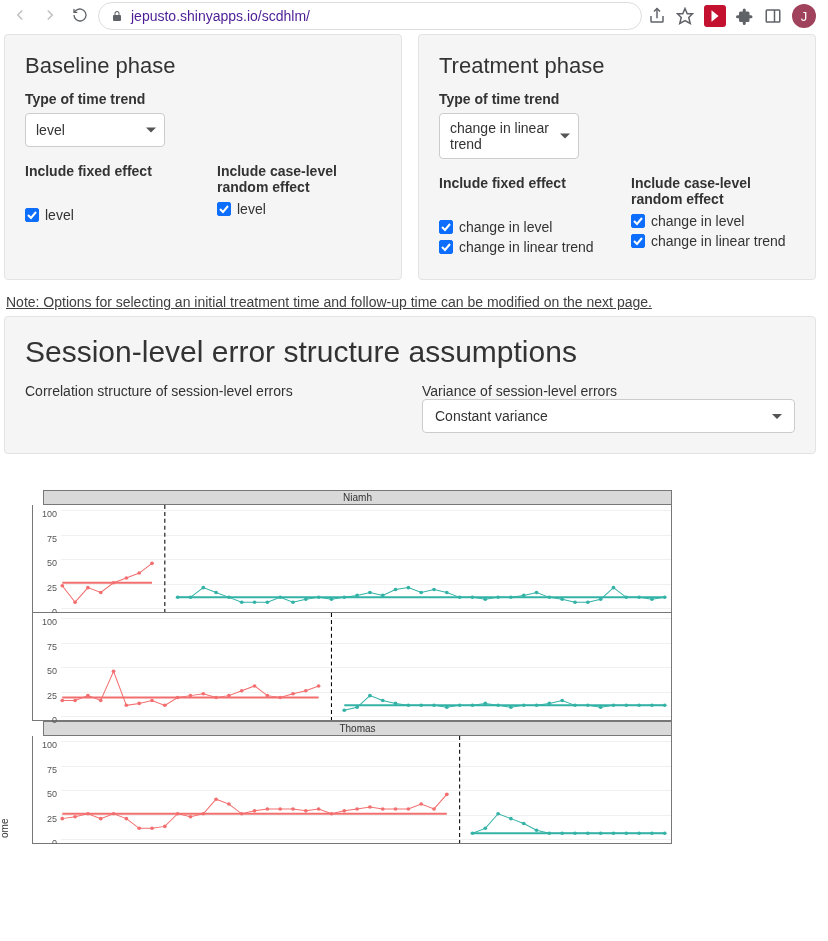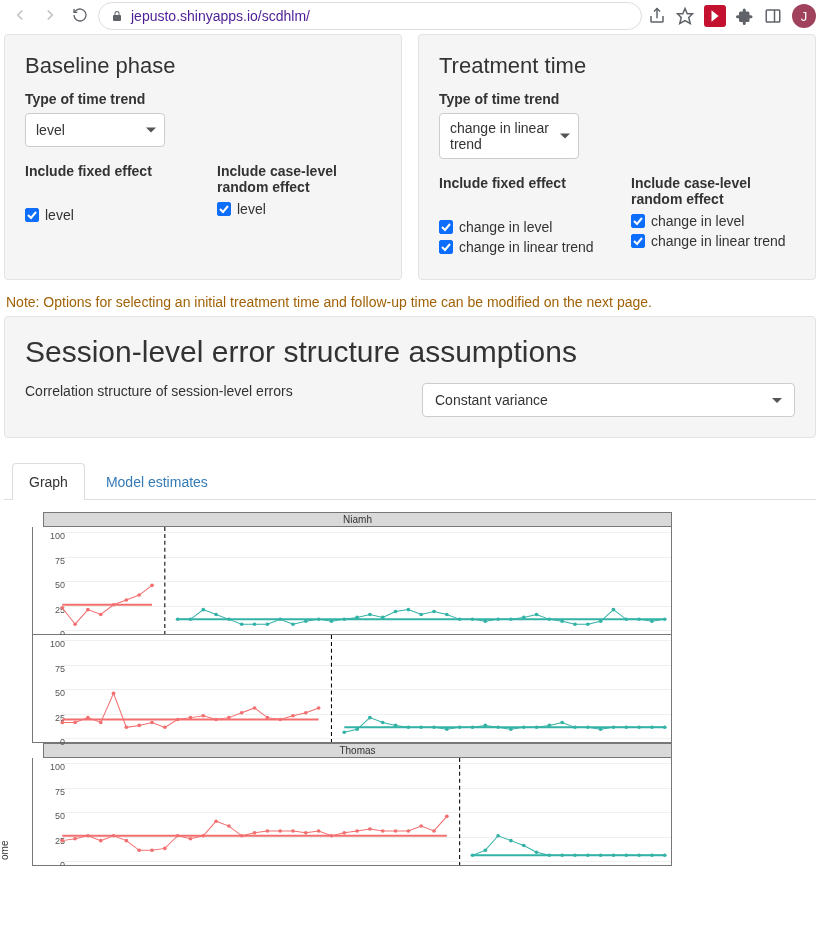--- a/index.html
+++ b/index.html
@@ -20,39 +20,39 @@
   .panel { background:#f5f5f5; border:1px solid #e3e3e3; border-radius:4px; padding:18px 20px 20px 20px; }
   .panel h2 { margin:0 0 12px 0; font-size:22px; font-weight:500; color:#333; }
   .panel .lbl { font-weight:700; margin-bottom:6px; }
   .sel { background:#fff; border:1px solid #ccc; border-radius:4px; padding:6px 28px 6px 10px; min-width:140px; display:inline-flex; align-items:center; cursor:pointer; position:relative; min-height:34px; }
   .sel .caret { position:absolute; right:8px; top:50%; transform:translateY(-50%); border-left:5px solid transparent; border-right:5px solid transparent; border-top:5px solid #555; }
   .chk-row { display:flex; align-items:center; gap:6px; margin:4px 0; }
   .chk { width:14px; height:14px; border:1px solid #0d6efd; background:#0d6efd; border-radius:2px; display:inline-flex; align-items:center; justify-content:center; cursor:pointer; }
   .chk svg { display:block; }
   .cols2 { display:flex; gap:28px; margin-top:16px; }
   .cols2 > div { flex:1; }
-  .note { margin:6px 0 6px 2px; color:#a16207; }
+  .note { margin:6px 0 6px 2px; color:#404040;text-decoration:underline; }
   .errpanel { background:#f5f5f5; border:1px solid #e3e3e3; border-radius:4px; padding:18px 20px 20px 20px; margin-bottom:24px; }
   .errpanel h2 { margin:0 0 14px 0; font-size:30px; font-weight:500; }
   .errcols { display:flex; gap:24px; }
   .errcols > div { flex:1; }
   .bigsel { display:flex; align-items:center; justify-content:space-between; background:#fff; border:1px solid #ccc; border-radius:4px; padding:8px 12px; cursor:pointer; }
   .bigsel .caret2 { border-left:5px solid transparent; border-right:5px solid transparent; border-top:5px solid #555; }
   
   .tabs { border-bottom:1px solid #ddd; display:flex; gap:4px; padding-left:8px; }
   .tab { padding:10px 16px; border:1px solid transparent; border-bottom:none; border-top-left-radius:4px; border-top-right-radius:4px; cursor:pointer; position:relative; top:1px; }
   .tab.active { border-color:#ddd; background:#fff; }
   .tab.inactive { color:#337ab7; }
   
   .charts { padding-top:12px; }
   .chart-wrap { display:block; width:640px; margin-left:28px; }
   .facet-title { background:#d9d9d9; border:1px solid #777; text-align:center; font-size:10px; padding:1px 0;margin-left:11px; }
   .plot { border:1px solid #777; border-top:none; background:#fff; position:relative; height:108px; padding-left:28px; }
   .grid-line { position:absolute; left:28px; right:0; height:1px; background:#f0f0f0; }
-  .ylabel-axis { position:absolute; width:28px; text-align:right; left:8px; transform:translateY(50%); font-size:9px; color:#555; padding-right:4px; }
+  .ylabel-axis { position:absolute; width:28px; text-align:right; left:0; transform:translateY(50%); font-size:9px; color:#555; padding-right:4px; }
   .subplot { position:absolute; left:0; top:0; width:100%; height:100%; }
   .ylab { position:absolute; left:6px; bottom:6px; transform:rotate(-90deg); transform-origin:left bottom; font-size:10px; color:#333; }
 </style>
 </head>
 <body>
 
 <div class="chrome">
   <div class="nav-icn disabled">
     <svg width="18" height="18" viewBox="0 0 24 24" fill="none" stroke="currentColor" stroke-width="2">
         <polyline points="15 18 9 12 15 6"></polyline>
@@ -134,21 +134,21 @@
                   <polyline points="1 5 4 8 9 2" fill="none" stroke="#fff" stroke-width="2"></polyline>
                 </svg>
               </span>
             <span>level</span>
           </div>
         </div>
       </div>
     </div>
 
     <div class="panel" style="flex:1">
-      <h2>Treatment time</h2>
+      <h2>Treatment phase</h2>
       <div class="lbl">Type of time trend</div>
       <div class="sel" style="max-width:135px">
         <span>change in linear trend</span>
         <span class="caret"></span>
       </div>
       <div class="cols2">
         <div>
           <div class="lbl">Include fixed effect</div>
           <div style="height:18px"></div>
           <div class="chk-row">
@@ -193,32 +193,29 @@
 
   <div class="note">Note: Options for selecting an initial treatment time and follow-up time can be modified on the next page.</div>
 
   <div class="errpanel">
     <h2>Session-level error structure assumptions</h2>
     <div class="errcols">
       <div>
         <div class="lbl">Correlation structure of session-level errors</div>
       </div>
       <div>
+        <div class="lbl">Variance of session-level errors</div>
         <div class="bigsel">
           <span>Constant variance</span>
           <span class="caret2"></span>
         </div>
       </div>
     </div>
   </div>
 
-  <div class="tabs">
-    <div class="tab active"><span>Graph</span></div>
-    <div class="tab inactive"><span>Model estimates</span></div>
-  </div>
 
   <div class="charts">
     <div style="position:relative">
       <span class="ylab">ome</span>
       <div class="chart-wrap" id="charts">
           <div class="facet-title">Niamh</div>
           <div class="plot">
             <div class="grid-line" style="top: 103px;"></div>
             <div class="ylabel-axis" style="top: 97px;">0</div>
             <div class="grid-line" style="top: 78.5px;"></div>

